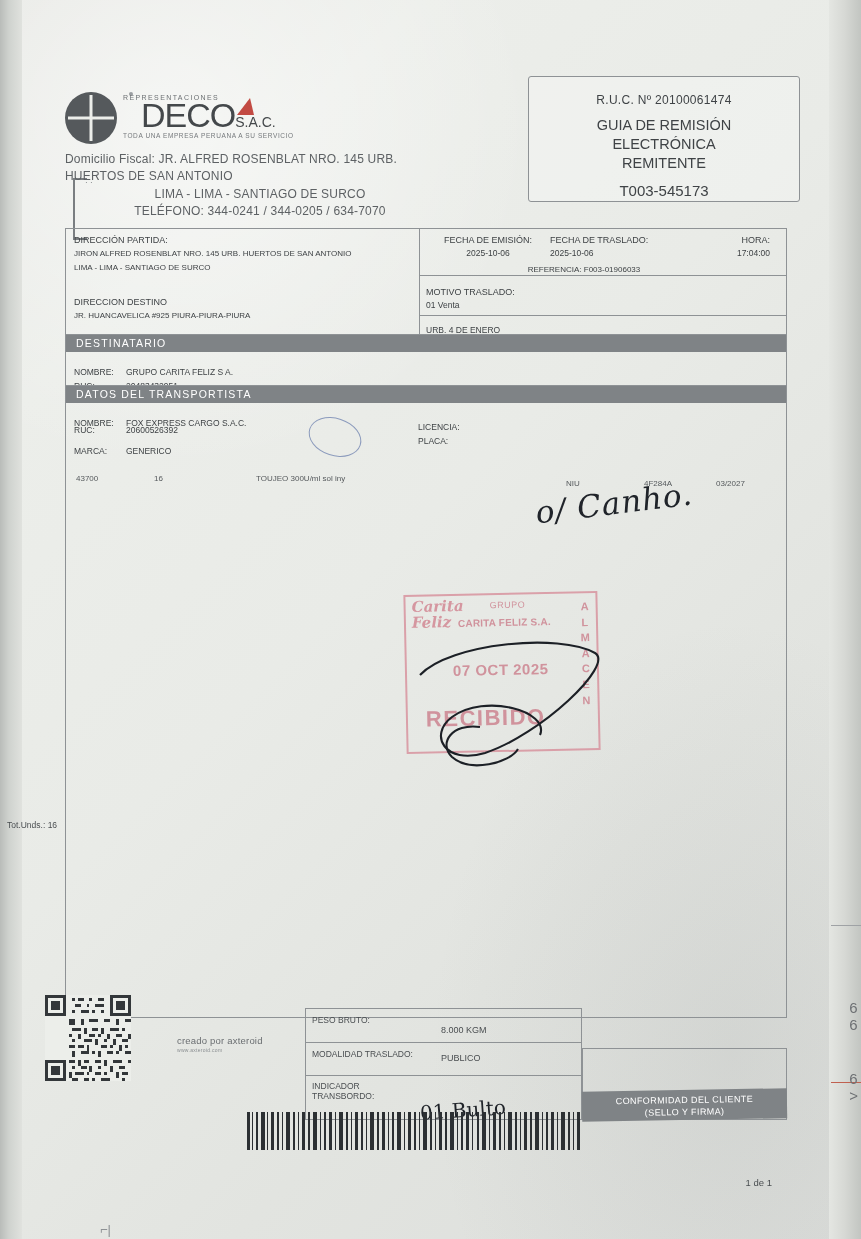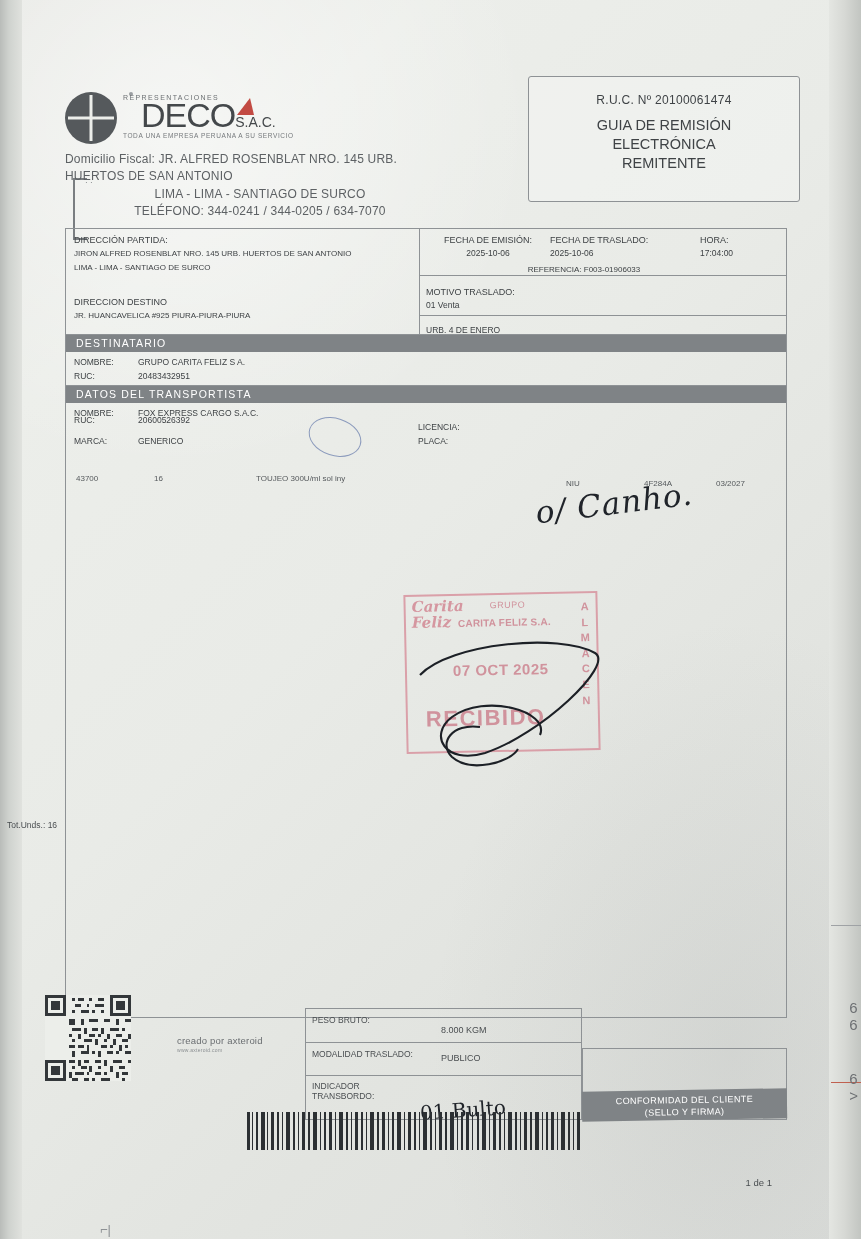--- a/index.html
+++ b/index.html
@@ -179,21 +179,21 @@
   .blk-dir-part .t { font-size: 9px; }
   .blk-dir-part .a { font-size: 8px; line-height: 1.4; margin-top: 3px; }
   .blk-dir-dest { position: absolute; left: 8px; top: 68px; width: 340px; }
   .blk-dir-dest .t { font-size: 9px; }
   .blk-dir-dest .a { font-size: 8px; margin-top: 4px; }
 
   .right-top { position: absolute; left: 360px; top: 6px; right: 4px; }
   .rt-row { display: flex; font-size: 9px; }
   .rt-c1 { width: 124px; text-align: center; }
   .rt-c2 { width: 150px; }
-  .rt-c3 { width: 70px; text-align: left; }
+  .rt-c3 { width: 70px; text-align: right; }
   .rt-vals { display: flex; font-size: 8.5px; margin-top: 3px; }
   .ref { font-size: 8px; text-align: center; margin-top: 7px; padding-right: 40px; }
 
   .motivo { position: absolute; left: 360px; top: 58px; }
   .motivo .t { font-size: 9px; }
   .motivo .v { font-size: 8.5px; margin-top: 3px; }
   .urb { position: absolute; left: 360px; top: 96px; font-size: 8.5px; }
 
   .band {
     position: absolute;
@@ -212,21 +212,21 @@
     height: 19px;
   }
   .band .cA { position: absolute; left: 10px; }
   .band .cB { position: absolute; left: 72px; }
   .band .cC { position: absolute; left: 158px; }
   .band .cD { position: absolute; left: 500px; }
   .band .cE { position: absolute; left: 578px; }
   .band .cF { position: absolute; left: 640px; }
 
   .kv { position: absolute; font-size: 8.5px; }
-  .kv .k { display: inline-block; width: 64px; }
+  .kv .k { display: inline-block; width: 52px; margin-top: 10px; }
 
   .item-row { position: absolute; font-size: 8px; color: #55595c; }
 
   .tot { position: absolute; left: -48px; top: 760px; font-size: 8.5px; color: #4a4e51; }
 
   
   .sign {
     position: absolute;
     left: 480px;
     top: 425px;
@@ -500,20 +500,21 @@
       </div>
     </div>
 
     <div class="ruc-box">
       <div class="l1">R.U.C. Nº 20100061474</div>
       <div class="l2">
         <div>GUIA DE REMISIÓN</div>
         <div>ELECTRÓNICA</div>
         <div>REMITENTE</div>
       </div>
+      <div class="l3">T003-545173</div>
     </div>
 
     <div class="frame">
       <div class="v-split"></div>
       <div class="h-line" style="left:0;top:105px;width:720px;"></div>
       <div class="h-line" style="left:354px;top:46px;width:366px;"></div>
       <div class="h-line" style="left:354px;top:86px;width:366px;"></div>
 
       <div class="blk-dir-part">
         <div class="t">DIRECCIÓN PARTIDA:</div>

